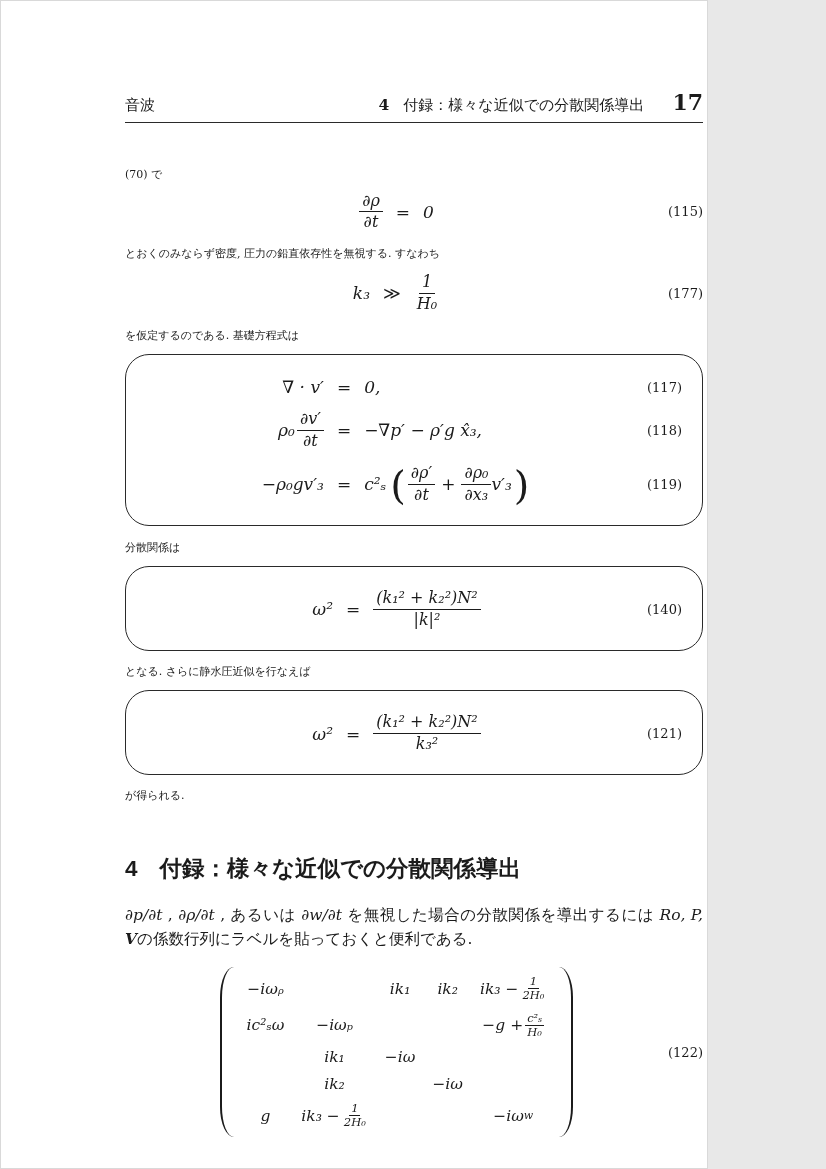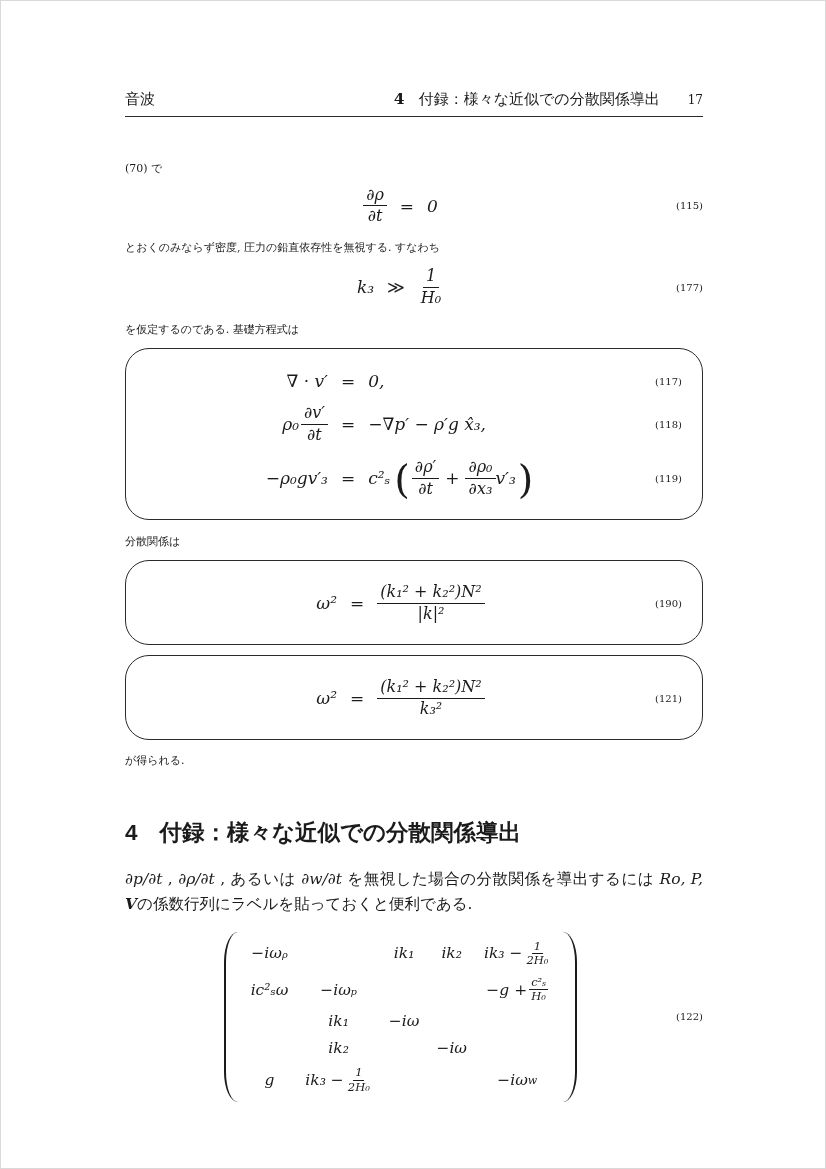--- a/index.html
+++ b/index.html
@@ -1,57 +1,57 @@
 <!DOCTYPE html>
 <html><head>
 <meta charset="utf-8">
 <style>
   html,body{margin:0;padding:0;background:#e8e8e8;}
   .page{
     position:relative;
-    width:826px;height:1169px;
+    width:708px;height:1169px;
     background:#ffffff;
     color:#1b1b1b;
     font-family:"DejaVu Serif","DejaVu Sans",serif;
     overflow:hidden;
     box-sizing:border-box;
     border:1px solid #d9d9d9;
   }
   .content{position:absolute;left:124px;top:0;width:578px;}
 
   
   .pg-header{
     margin-top:88px;
     display:flex;align-items:baseline;
     border-bottom:1.2px solid #2a2a2a;
     padding-bottom:7px;
   }
   .rh-left{font-family:"Liberation Sans","DejaVu Sans",sans-serif;font-size:15px;}
   .rh-right{margin-left:auto;display:flex;align-items:baseline;}
   .rh-num{font-weight:bold;font-size:15.5px;margin-right:14px;}
   .rh-title{font-family:"Liberation Sans","DejaVu Sans",sans-serif;font-size:15px;}
-  .rh-page{font-weight:normal;font-size:12px;margin-left:28px;}
+  .rh-page{font-weight:bold;font-size:22px;margin-left:28px;}
 
   
   .btxt{font-size:11px;line-height:1.5;}
   .mt-para{margin-top:44px;}
 
   
   .eqgrid{
     display:grid;
     grid-template-columns:1fr max-content max-content max-content 1fr max-content;
     align-items:center;
     row-gap:13px;
     width:100%;
   }
   .math{font-style:italic;font-size:17px;font-family:"DejaVu Serif","DejaVu Sans",serif;}
   .lhs{justify-self:end;text-align:right;display:flex;align-items:center;}
   .rel{padding:0 13px;font-style:normal;}
   .rhs{justify-self:start;display:flex;align-items:center;}
-  .eqnum{justify-self:end;font-style:normal;font-size:10px;}
+  .eqnum{justify-self:end;font-style:normal;font-size:13px;}
   .frac{display:inline-flex;flex-direction:column;align-items:center;line-height:1.18;vertical-align:middle;font-size:16px;}
   .frac .ftop{padding:0 3px 1px;border-bottom:1px solid #1b1b1b;}
   .frac .fbot{padding:1px 3px 0;}
   .coeff{margin-right:2px;}
   .bigp{font-style:normal;font-size:40px;line-height:0;position:relative;top:1px;padding:0 2px;}
   .op{padding:0 6px;font-style:normal;}
 
   
   .eqbox{
     border:1.5px solid #2a2a2a;
@@ -206,24 +206,25 @@
         <span></span>
         <span class="lhs">ω²</span>
         <span class="rel">=</span>
         <span class="rhs">
           <span class="frac">
             <span class="ftop">(k₁² + k₂²)N²</span>
             <span class="fbot">|k|²</span>
           </span>
         </span>
         <span></span>
-        <span class="eqnum">(190)</span>
+        <span class="eqnum">(140)</span>
       </div>
     </div>
 
+    <div class="btxt" style="margin-top:13px;">となる. さらに静水圧近似を行なえば</div>
 
     <div class="eqbox">
       <div class="eqgrid math">
         <span></span>
         <span class="lhs">ω²</span>
         <span class="rel">=</span>
         <span class="rhs">
           <span class="frac">
             <span class="ftop">(k₁² + k₂²)N²</span>
             <span class="fbot">k₃²</span>

